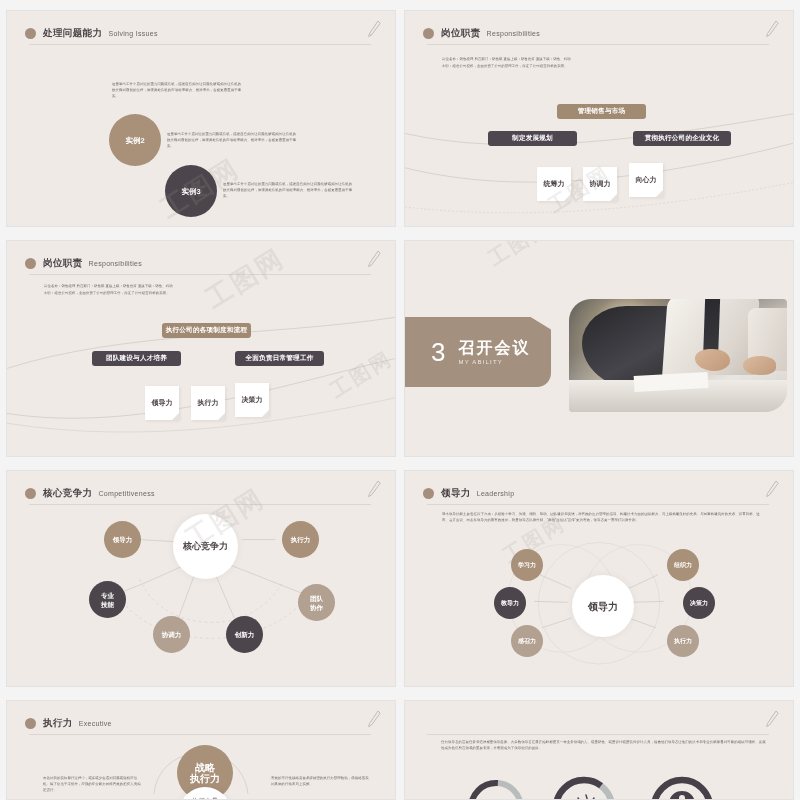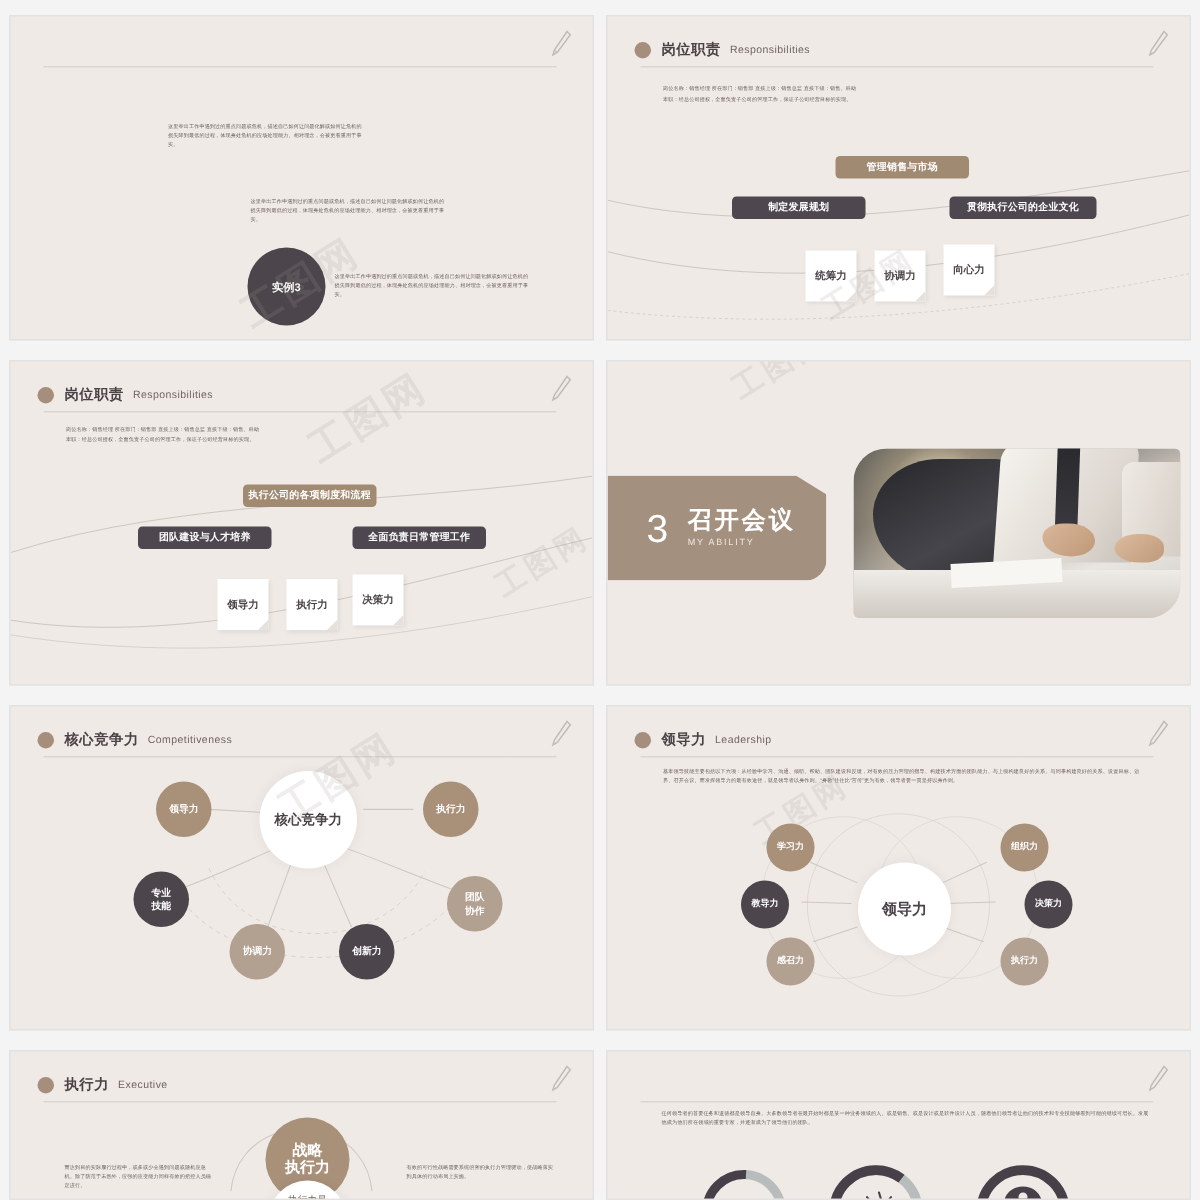--- a/index.html
+++ b/index.html
@@ -173,28 +173,36 @@
     white-space:nowrap;
   }
   .wm2{ font-size:20px; }
 </style>
 </head>
 <body>
 
 <div class="sheet">
 
   <div class="slide r1 c1">
+    <div class="s-head">
+      <span class="s-dot"></span>
+      <span class="s-cn">处理问题能力</span>
+      <span class="s-en">Solving Issues</span>
+    </div>
     <div class="s-rule"></div>
     <svg class="pen" viewBox="0 0 18 22">
       <path d="M13 3 L15.2 5.2 L6.5 17 L3.6 18.6 L4.6 15.4 Z" fill="none" stroke="#9e958e" stroke-width="1"></path>
       <path d="M4.6 15.4 L6.5 17" stroke="#9e958e" stroke-width=".7"></path>
     </svg>
 
     <div class="body-txt" style="left:105px;top:70px;width:131px;">这里举出工作中遇到过的重点问题或危机，描述自己如何让问题化解或如何让危机的损失降到最低的过程，体现身处危机的应场处理能力、相对理念，会被更看重用于事实。</div>
 
+    <div class="circ tan" style="left:102px;top:103px;width:52px;height:52px;">
+      <span>实例2</span>
+    </div>
     <div class="body-txt" style="left:160px;top:120px;width:131px;">这里举出工作中遇到过的重点问题或危机，描述自己如何让问题化解或如何让危机的损失降到最低的过程，体现身处危机的应场处理能力、相对理念，会被更看重用于事实。</div>
 
     <div class="circ dark" style="left:158px;top:154px;width:52px;height:52px;">
       <span>实例3</span>
     </div>
     <div class="body-txt" style="left:216px;top:170px;width:131px;">这里举出工作中遇到过的重点问题或危机，描述自己如何让问题化解或如何让危机的损失降到最低的过程，体现身处危机的应场处理能力、相对理念，会被更看重用于事实。</div>
 
     <div class="wm" style="left:150px;top:160px;">工图网</div>
   </div>
 

